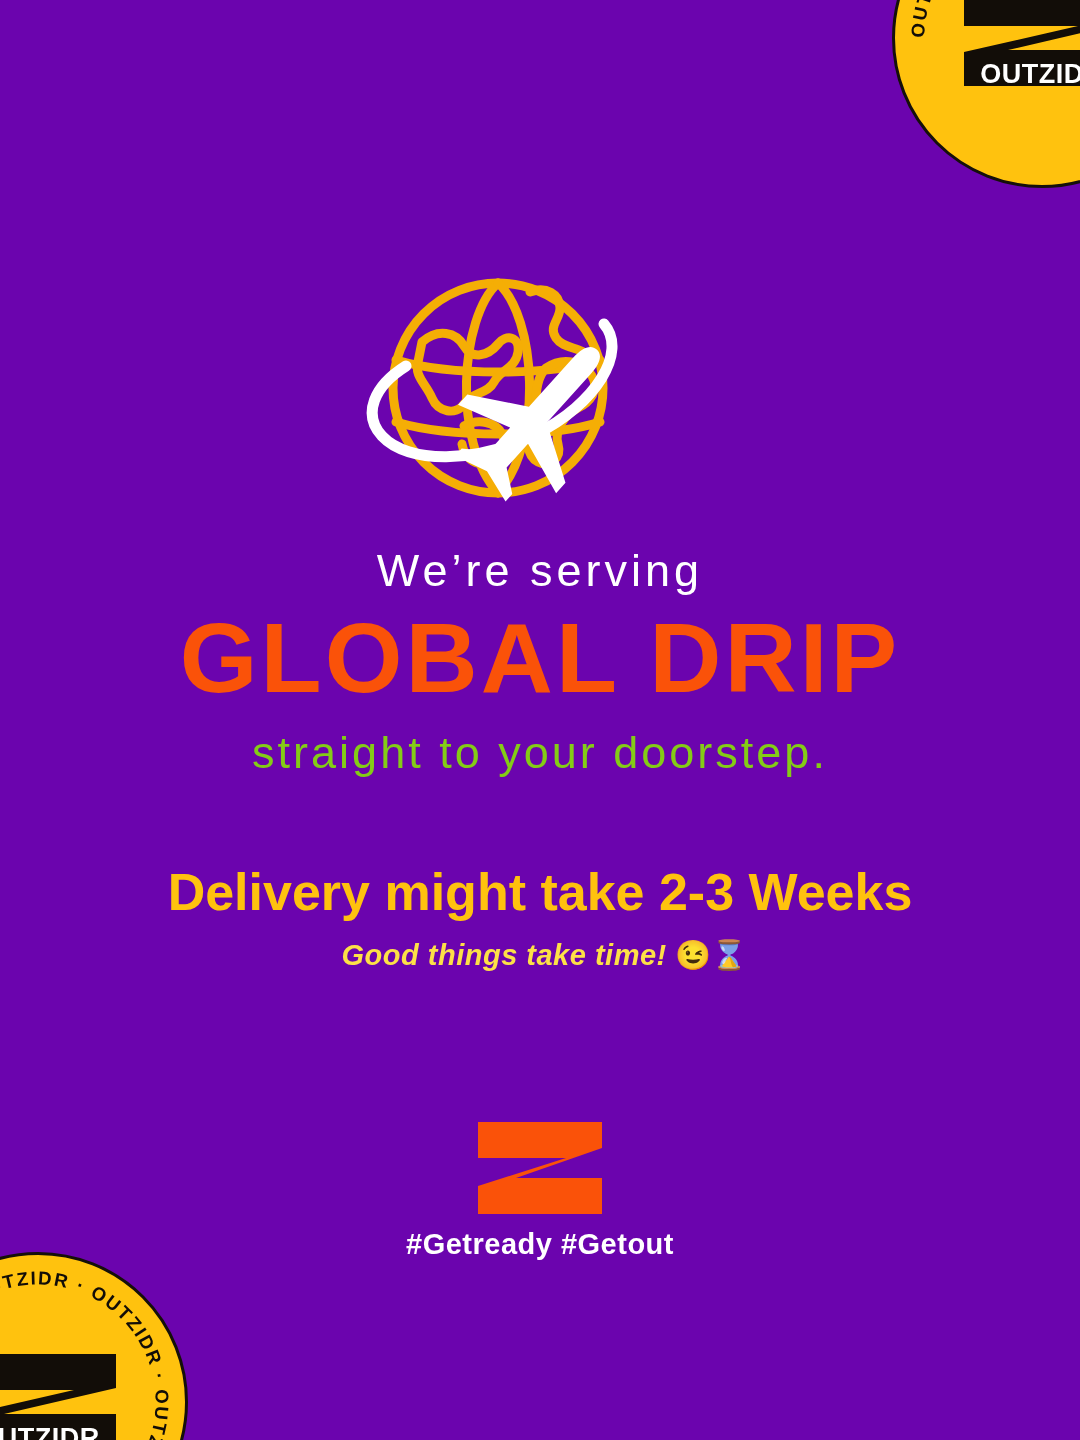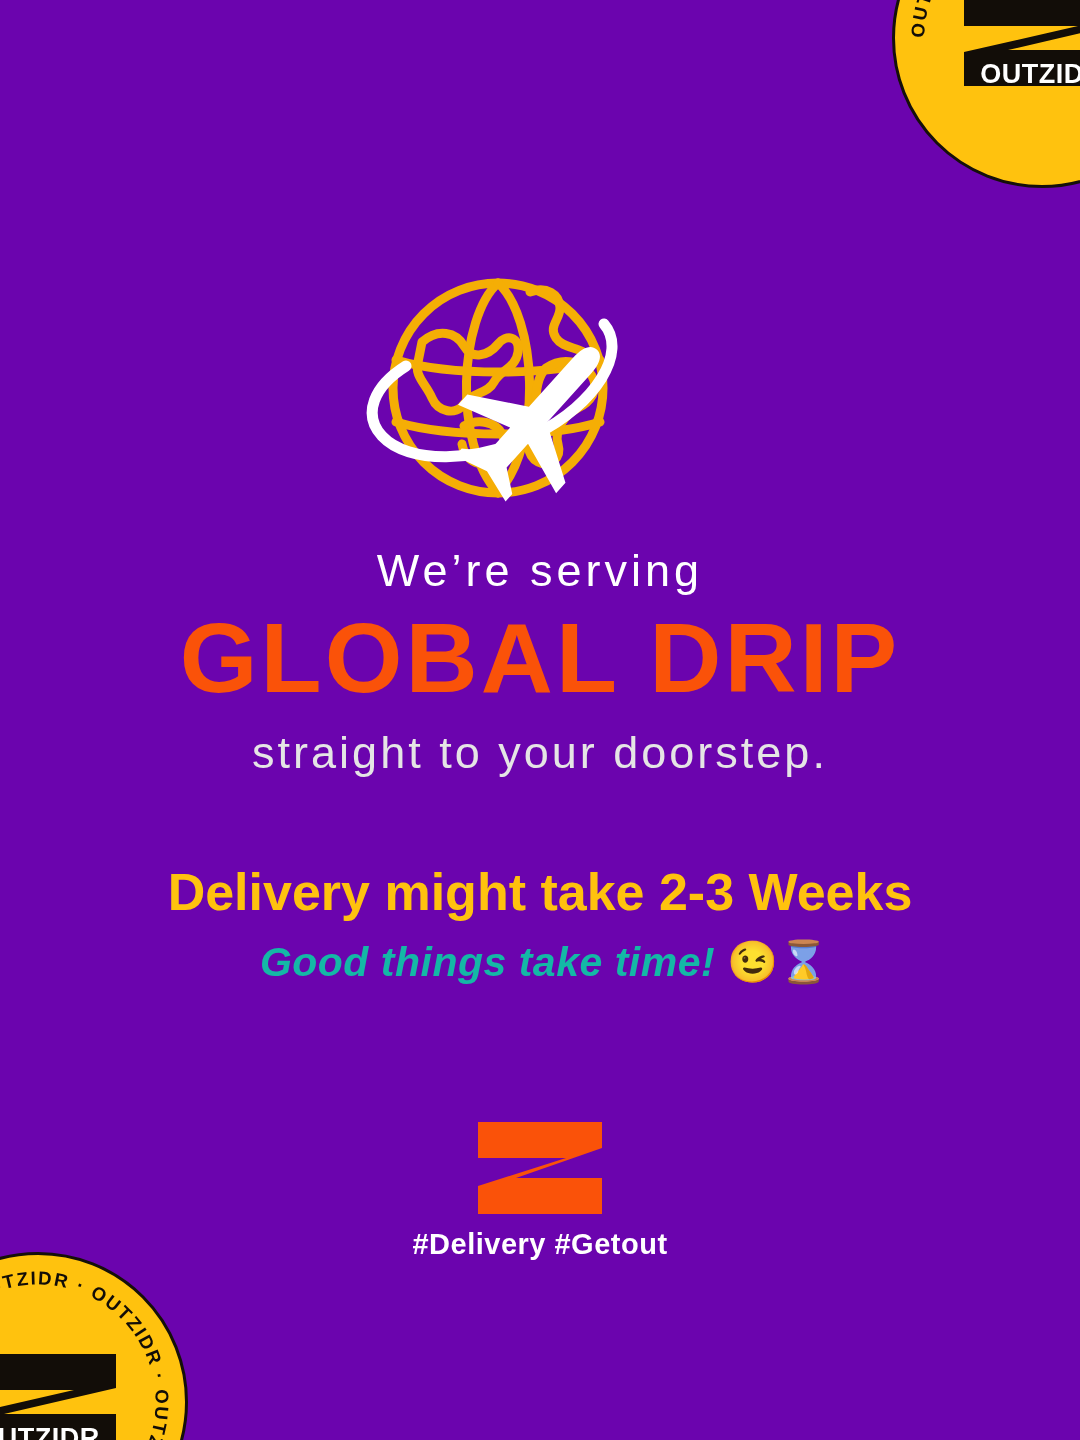--- a/index.html
+++ b/index.html
@@ -113,39 +113,39 @@
     color: #FA5209;
     font-family: "Liberation Sans Narrow", "Liberation Sans", sans-serif;
     font-size: 98px;
     font-weight: 700;
     letter-spacing: 3px;
     line-height: 1.02;
     margin: 12px 0 0 0;
     transform: scaleX(1.02);
   }
   .line-doorstep {
-    color: #e5e5e5;
+    color: #84cc16;
     font-size: 45px;
     font-weight: 400;
     letter-spacing: 3px;
     line-height: 1.15;
     margin: 18px 0 0 0;
   }
   .line-delivery {
     color: #FFC20E;
     font-family: Liberation Sans, sans-serif;
     font-size: 52px;
     font-weight: 700;
     letter-spacing: 0px;
     line-height: 1.1;
     margin: 86px 0 0 0;
   }
   .line-goodthings {
-    color: #14b8a6;
-    font-size: 41px;
+    color: #fde047;
+    font-size: 29px;
     font-weight: 700;
     font-style: italic;
     letter-spacing: 0.5px;
     line-height: 1.2;
     margin: 16px 0 0 0;
     padding-left: 10px;
   }
   .emoji { font-style: normal; font-weight: 400; }
 
   
@@ -257,16 +257,16 @@
       <span class="emoji">😉⌛</span>
     </div>
   </div>
 
   <div class="footer">
     <div class="brand-z">
       <svg viewBox="0 0 124 92" aria-hidden="true">
         <polygon points="0,0 124,0 124,26 38,56 124,56 124,92 0,92 0,64 88,36 0,36" fill="#FA5209"></polygon>
       </svg>
     </div>
-    <div class="hashtags">#Delivery #Getout</div>
+    <div class="hashtags">#Getready #Getout</div>
   </div>
 
 </div>
 
 </body></html>

